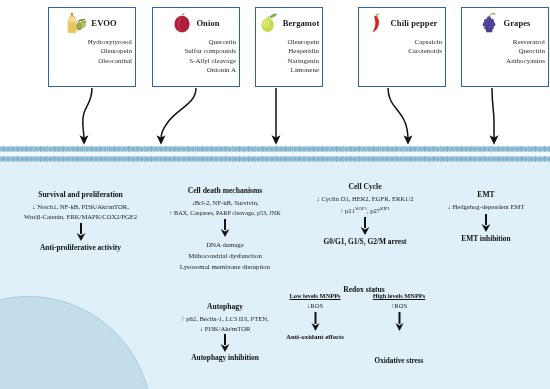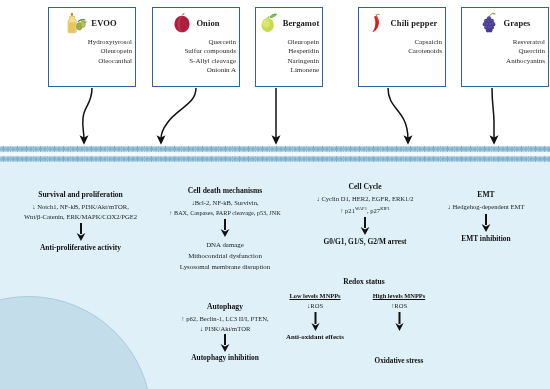--- a/index.html
+++ b/index.html
@@ -755,21 +755,21 @@
     </div>
     <div class="arrow-d">
       <svg width="12" height="20" viewBox="0 0 12 20">
           <path d="M6,1 L6,12" stroke="#111" stroke-width="2" fill="none"></path>
           <path d="M1.6,11 L6,19 L10.4,11 L6,13.4 Z" fill="#111"></path>
         </svg>
     </div>
     <div class="res">G0/G1, G1/S, G2/M arrest</div>
   </div>
 
-  <div class="blk" style="left:288px;top:277px;width:152px;">
+  <div class="blk" style="left:288px;top:285px;width:152px;">
     <div class="hd">Redox status</div>
   </div>
 
   <div class="blk" style="left:272px;top:292px;width:86px;">
     <div class="sub" style="font-size:6.4px;">Low levels MNPPs</div>
     <div class="ln" style="margin-top:2px;">↓ROS</div>
     <div class="arrow-d" style="height:22px;">
       <svg width="11" height="20" viewBox="0 0 11 20">
           <path d="M5.5,0 L5.5,12" stroke="#111" stroke-width="2" fill="none"></path>
           <path d="M1.4,11 L5.5,19 L9.6,11 L5.5,13.4 Z" fill="#111"></path>

